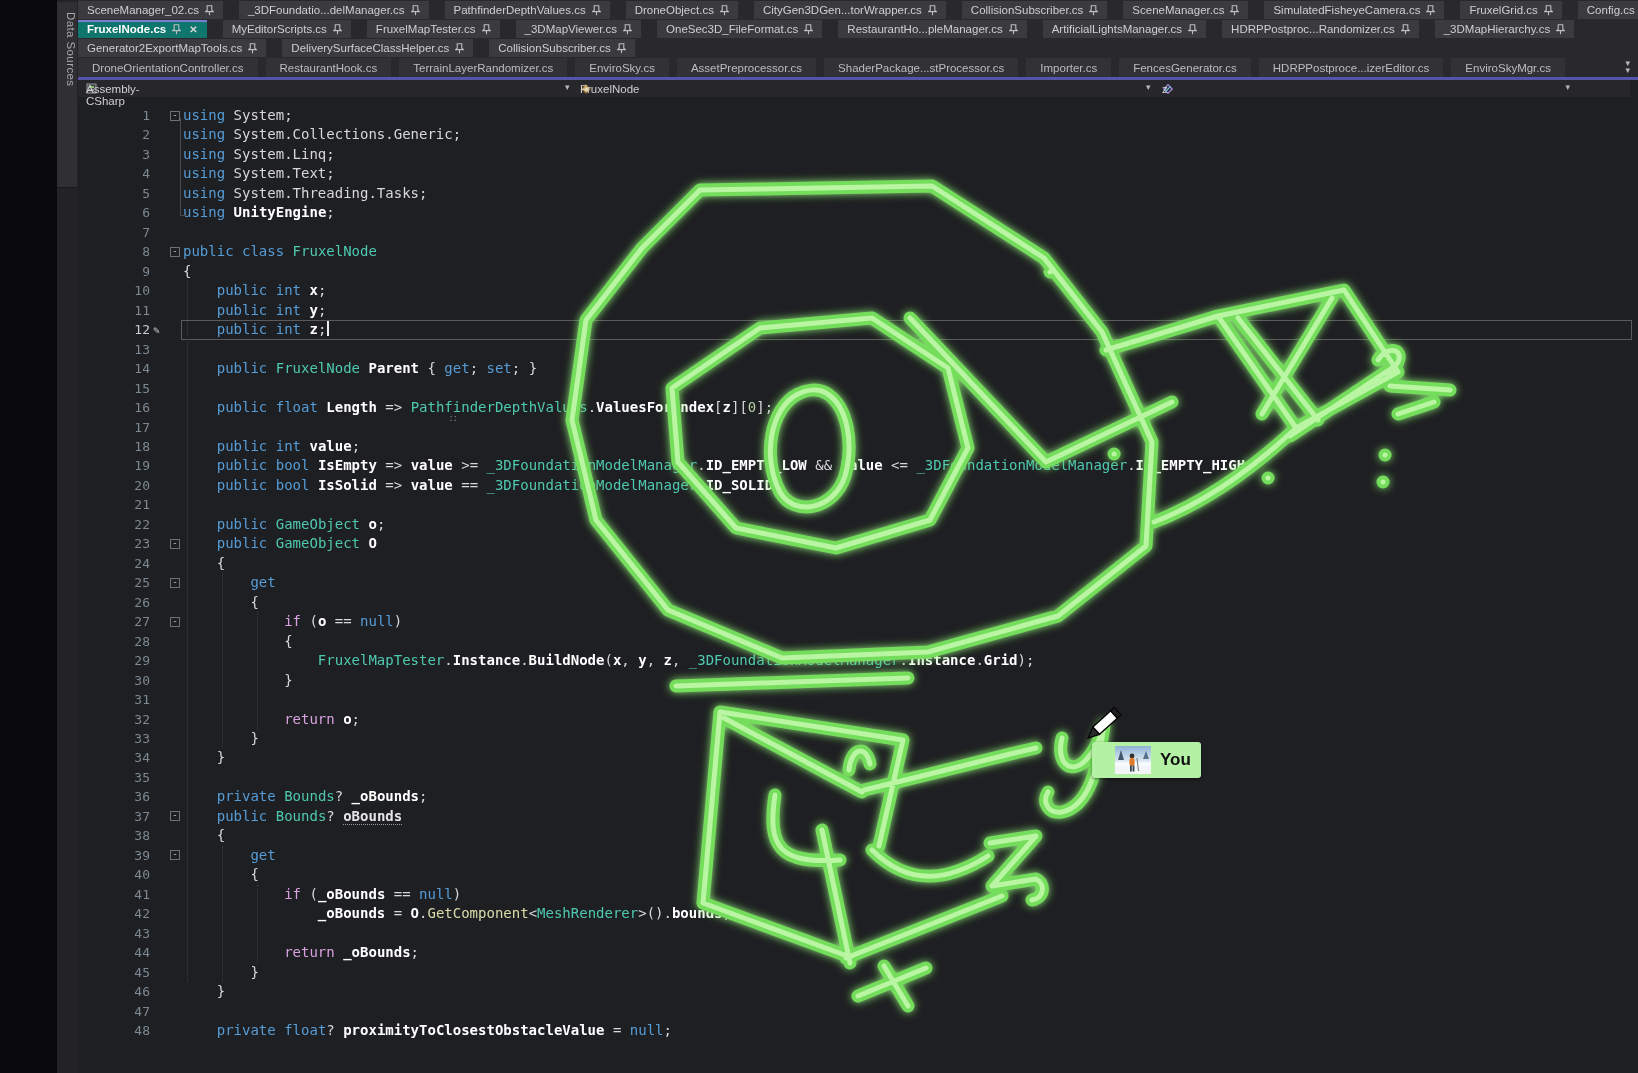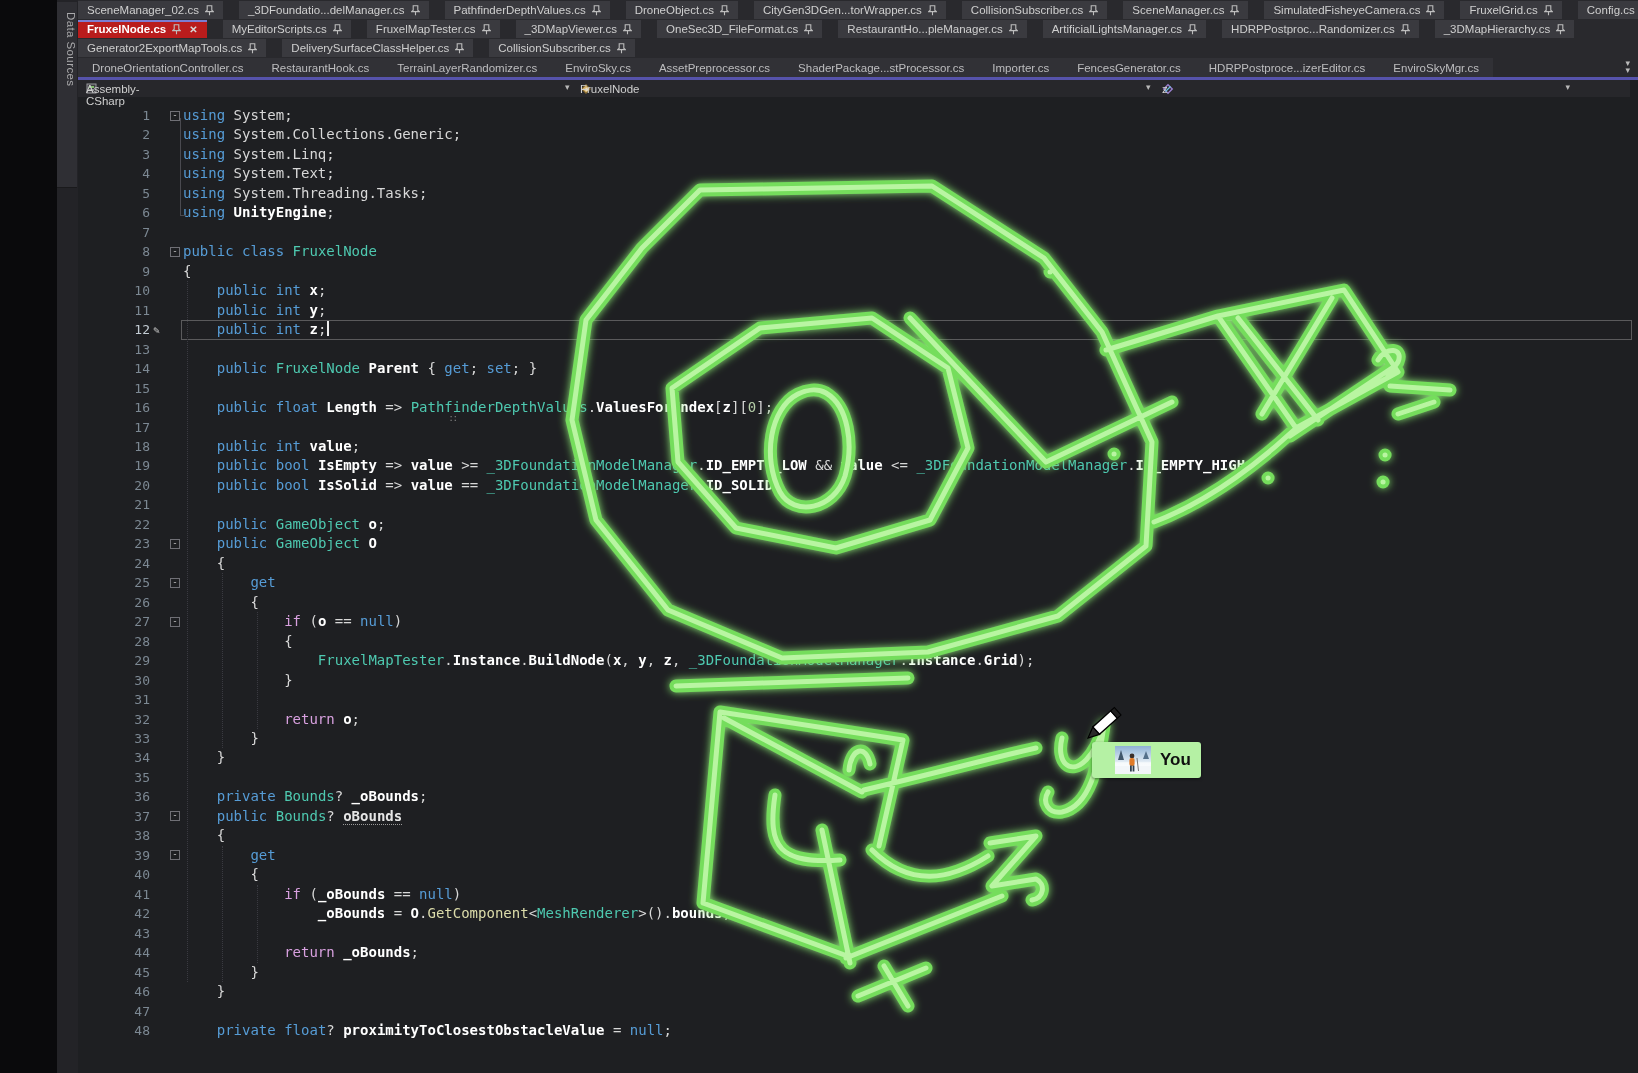--- a/index.html
+++ b/index.html
@@ -8,24 +8,24 @@
   
   .edge{position:absolute;left:0;top:0;width:57px;height:100%;background:#0a0a0c;}
   .rail{position:absolute;left:57px;top:0;width:21px;height:100%;background:#232327;}
   .vtab{position:absolute;left:57px;top:2px;width:20px;height:186px;background:#2f2f34;
         color:#a9a9ab;font-size:11.5px;letter-spacing:.4px;writing-mode:vertical-rl;
         padding-top:10px;box-sizing:border-box;text-align:left;border-bottom:1px solid #1a1a1c;}
   
   .tabwell{position:absolute;left:78px;top:0;right:0;height:77px;background:#29292d;}
   .trow{position:absolute;left:0;right:0;display:flex;gap:16px;height:18px;}
   .r1{top:1px}.r2{top:20px}.r3{top:39px}
-  .docrow{position:absolute;left:0;right:0;top:58px;height:19px;display:flex;gap:0;}
+  .docrow{position:absolute;left:0;right:0;top:58px;height:19px;display:flex;gap:8px;}
   .tab{display:flex;align-items:center;gap:6px;padding:0 9px;background:#3a3a3f;color:#cfcfcf;
        font-size:11.5px;white-space:nowrap;cursor:default;}
-  .tab.active{background:#b91c1c;color:#ffffff;font-weight:bold;box-shadow:inset 0 2px 0 #7b7dd0;}
+  .tab.active{background:#0f766e;color:#ffffff;font-weight:bold;box-shadow:inset 0 2px 0 #7b7dd0;}
   .tab .x{font-size:10px;color:#d8d8d8;margin-left:2px;}
   .dtab{display:flex;align-items:center;padding:0 14px;background:#313136;color:#bdbdbf;
         font-size:11.5px;white-space:nowrap;}
   .overflow{position:absolute;right:8px;top:60px;color:#bbb;font-size:9px;line-height:7px;text-align:center;}
   .purple{position:absolute;left:78px;right:0;top:77px;height:3px;background:#5653ab;}
   
   .navbar{position:absolute;left:78px;right:8px;top:80px;height:17px;background:#27272b;
           font-size:11.5px;color:#cfcfcf;}
   .navbar span{position:absolute;top:1.5px;}
   .nicon{display:inline-block;vertical-align:-2px;margin-right:5px;}

